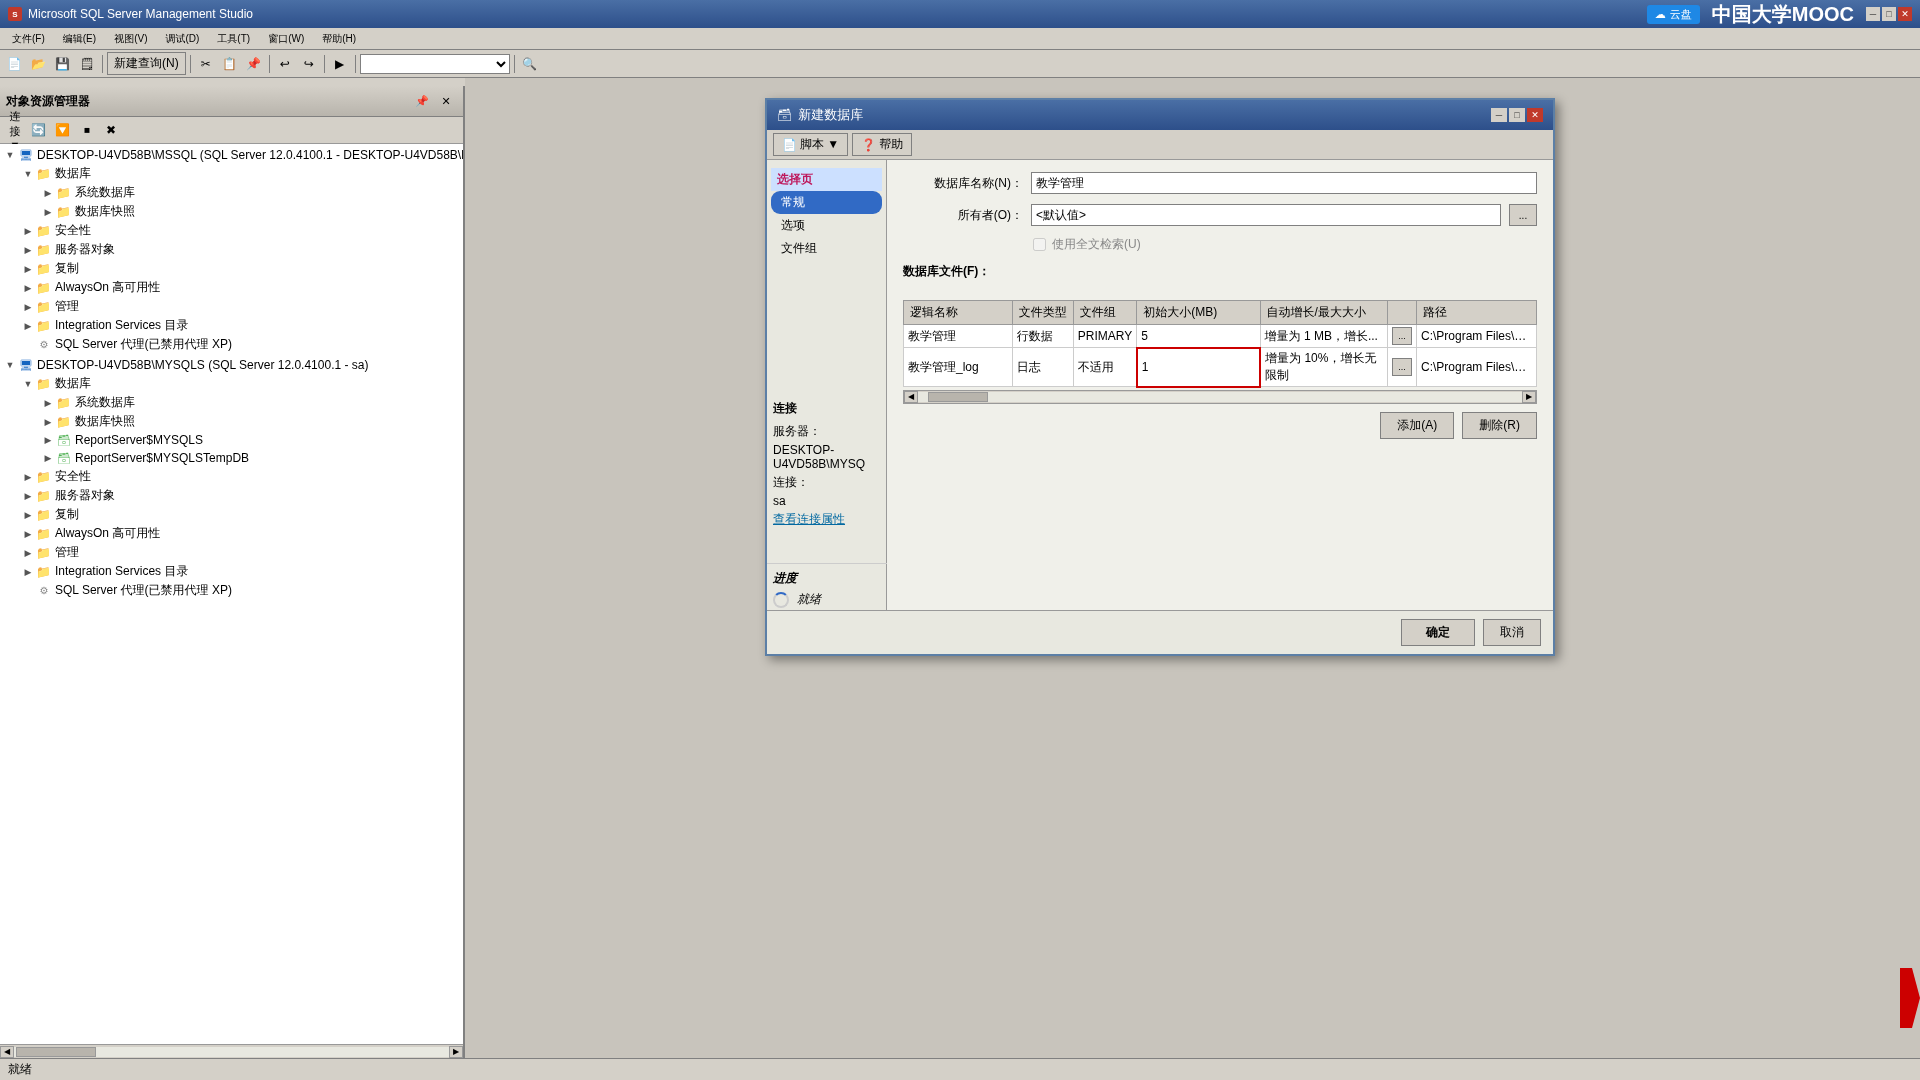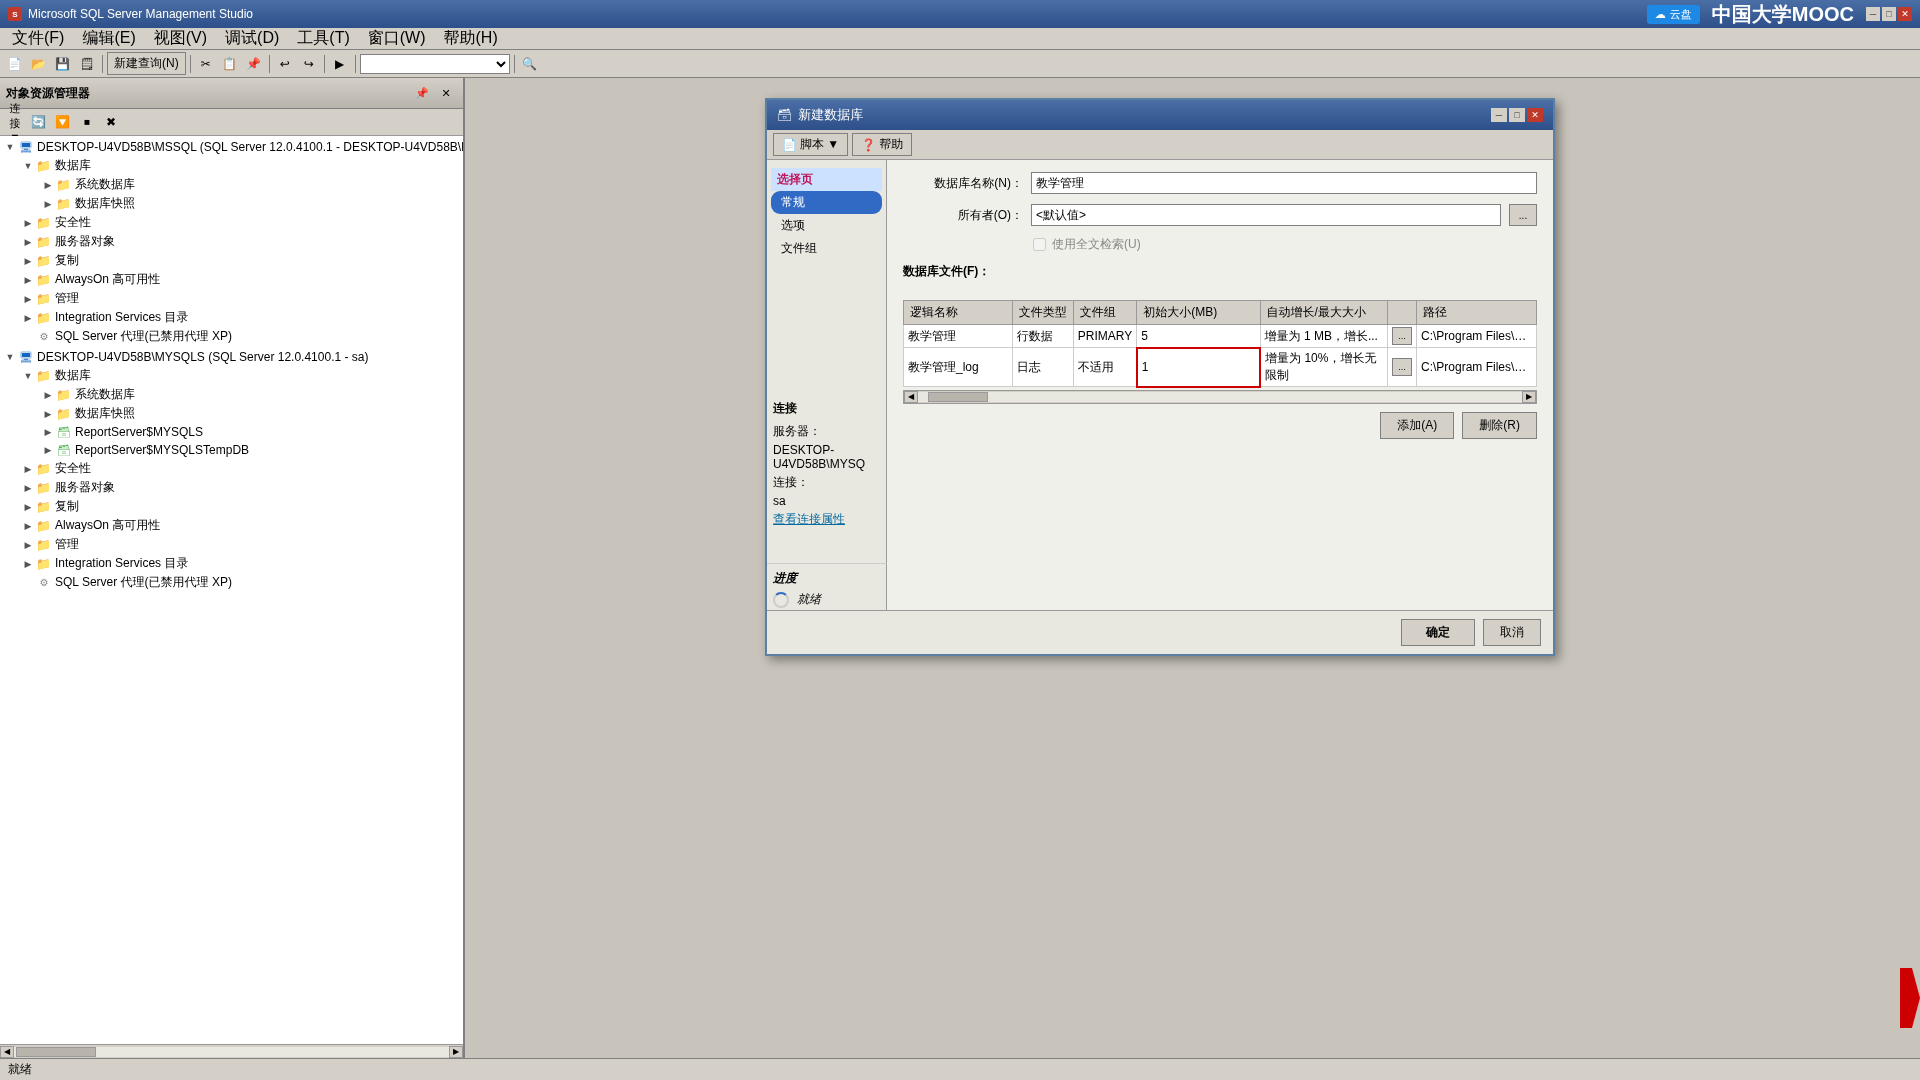--- a/index.html
+++ b/index.html
@@ -82,21 +82,21 @@
       height: 22px;
       display: flex;
       align-items: center;
       padding: 0 4px;
       border-bottom: 1px solid #808080;
       gap: 2px;
     }
     .menu-item {
       padding: 12px 8px;
       cursor: pointer;
-      font-size: 16px;
+      font-size: 10px;
     }
 
     
     .toolbar {
       background: #d4d0c8;
       height: 28px;
       display: flex;
       align-items: center;
       padding: 0 4px;
       border-bottom: 1px solid #808080;
@@ -157,20 +157,21 @@
     }
 
     
     .object-explorer {
       width: 465px;
       background: #f0f0ea;
       border-right: 2px solid #808080;
       display: flex;
       flex-direction: column;
       position: relative;
+      margin-top: 8px;
     }
     .oe-header {
       background: linear-gradient(to bottom, #d4d0c8, #b8b4ac);
       padding: 4px 6px;
       font-size: 12px;
       font-weight: bold;
       border-bottom: 1px solid #808080;
       display: flex;
       justify-content: space-between;
       align-items: center;

